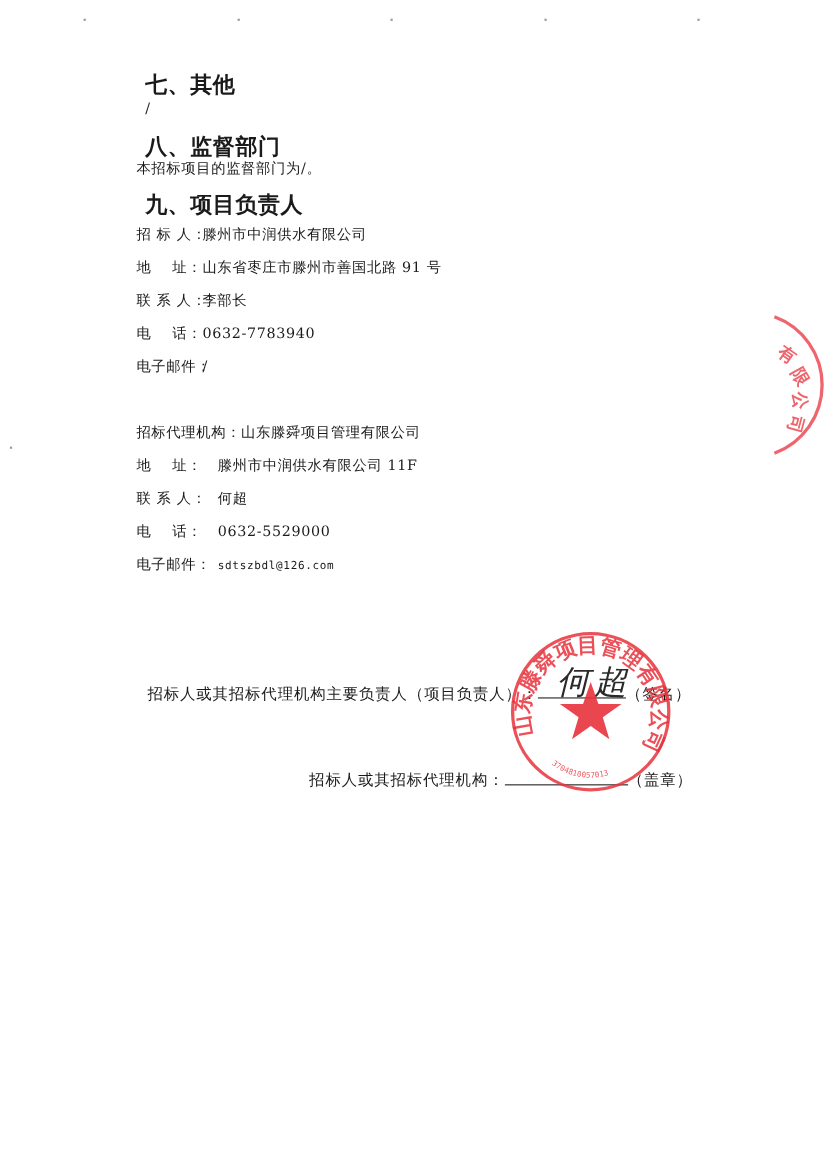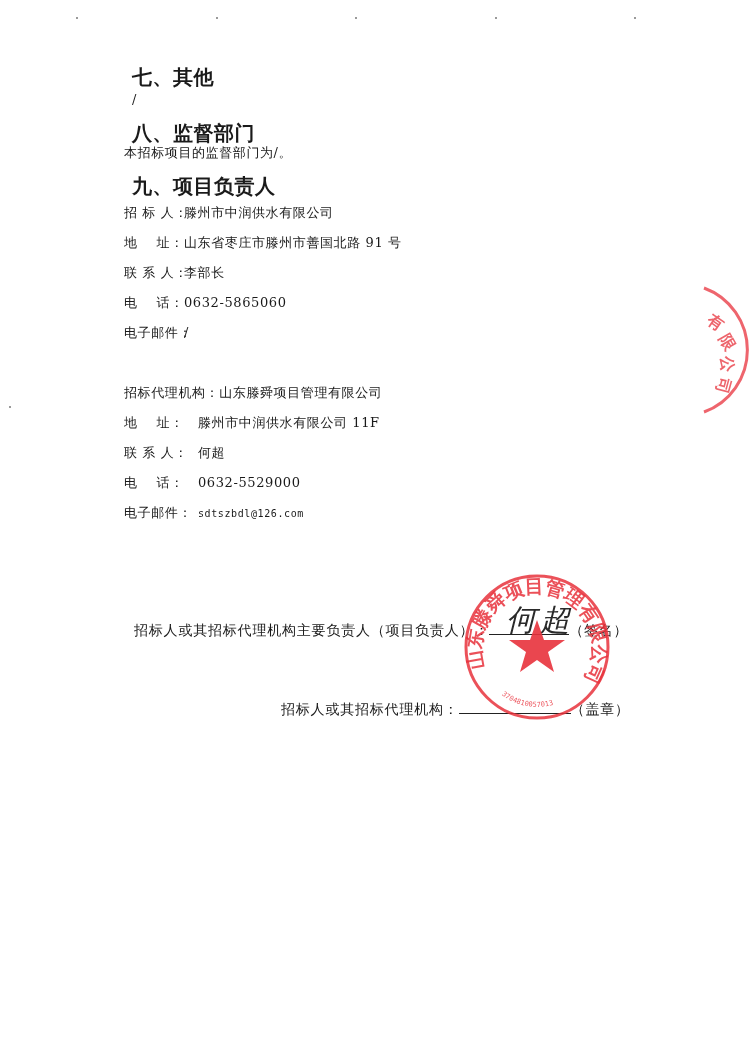--- a/index.html
+++ b/index.html
@@ -30,21 +30,21 @@
 <div class="t" style="left:132px;top:92px">/</div>
 
 <div class="h" style="top:120px">八、监督部门</div>
 <div class="t" style="left:124px;top:144px">本招标项目的监督部门为/。</div>
 
 <div class="h" style="top:173px">九、项目负责人</div>
 
 <div class="t" style="left:124px;top:204px"><span class="lbl">招 标 人：</span><span>滕州市中润供水有限公司</span></div>
 <div class="t" style="left:124px;top:234px"><span class="lbl" style="white-space:pre">地    址：</span><span>山东省枣庄市滕州市善国北路 91 号</span></div>
 <div class="t" style="left:124px;top:264px"><span class="lbl">联 系 人：</span><span>李部长</span></div>
-<div class="t" style="left:124px;top:294px"><span class="lbl" style="white-space:pre">电    话：</span><span>0632-5865060</span></div>
+<div class="t" style="left:124px;top:294px"><span class="lbl" style="white-space:pre">电    话：</span><span>0632-7783940</span></div>
 <div class="t" style="left:124px;top:324px"><span class="lbl">电子邮件：</span><span>/</span></div>
 
 <div class="t" style="left:124px;top:384px"><span>招标代理机构：</span><span>山东滕舜项目管理有限公司</span></div>
 <div class="t" style="left:124px;top:414px"><span class="lbl2" style="white-space:pre">地    址：</span><span>滕州市中润供水有限公司 11F</span></div>
 <div class="t" style="left:124px;top:444px"><span class="lbl2">联 系 人：</span><span>何超</span></div>
 <div class="t" style="left:124px;top:474px"><span class="lbl2" style="white-space:pre">电    话：</span><span>0632-5529000</span></div>
 <div class="t" style="left:124px;top:504px"><span class="lbl2">电子邮件：</span><span style="font-family:'DejaVu Sans Mono','Liberation Mono',monospace;font-size:10px">sdtszbdl@126.com</span></div>
 
 <div class="sig" style="left:134px;top:622px"><span>招标人或其招标代理机构主要负责人（项目负责人）：</span><span class="uline" style="width:80px"></span><span>（签名）</span></div>
 <div class="sig" style="left:281px;top:701px"><span>招标人或其招标代理机构：</span><span class="uline" style="width:112px"></span><span>（盖章）</span></div>

